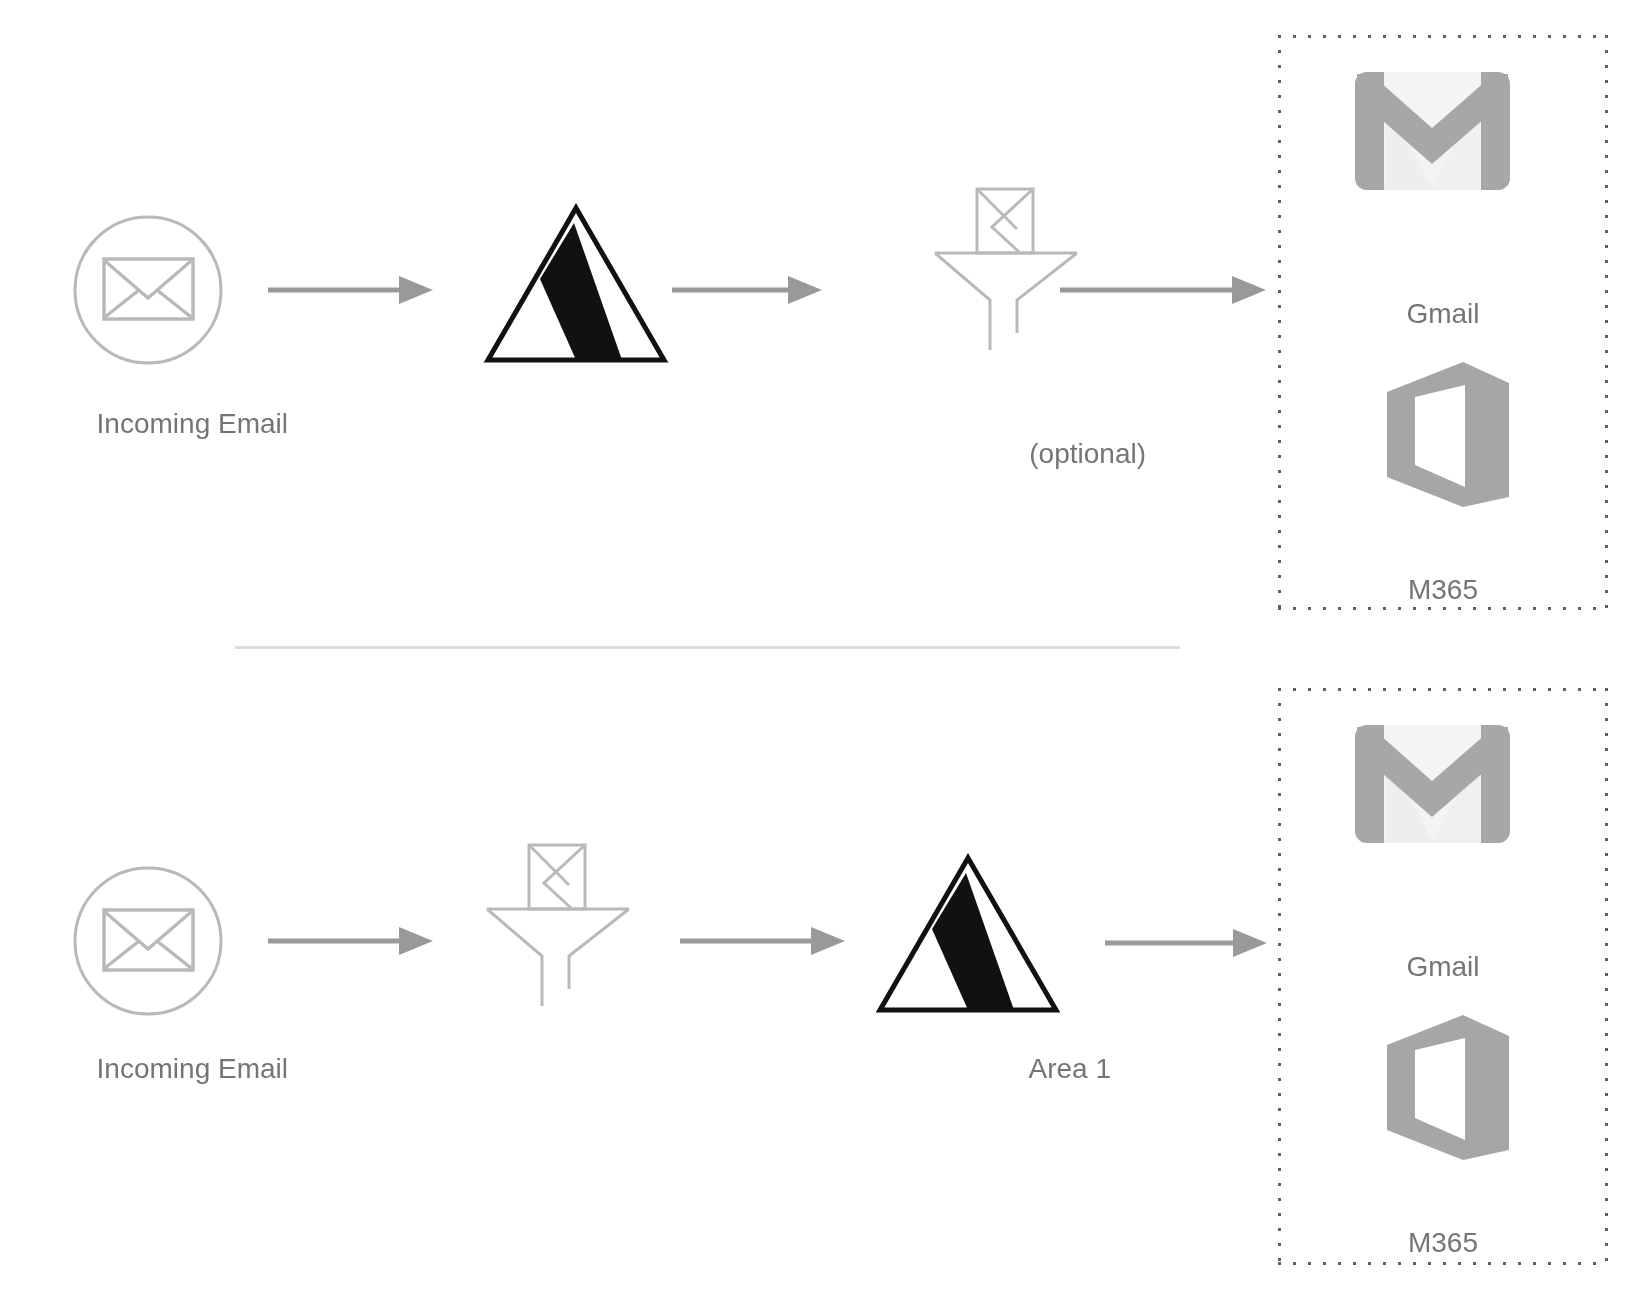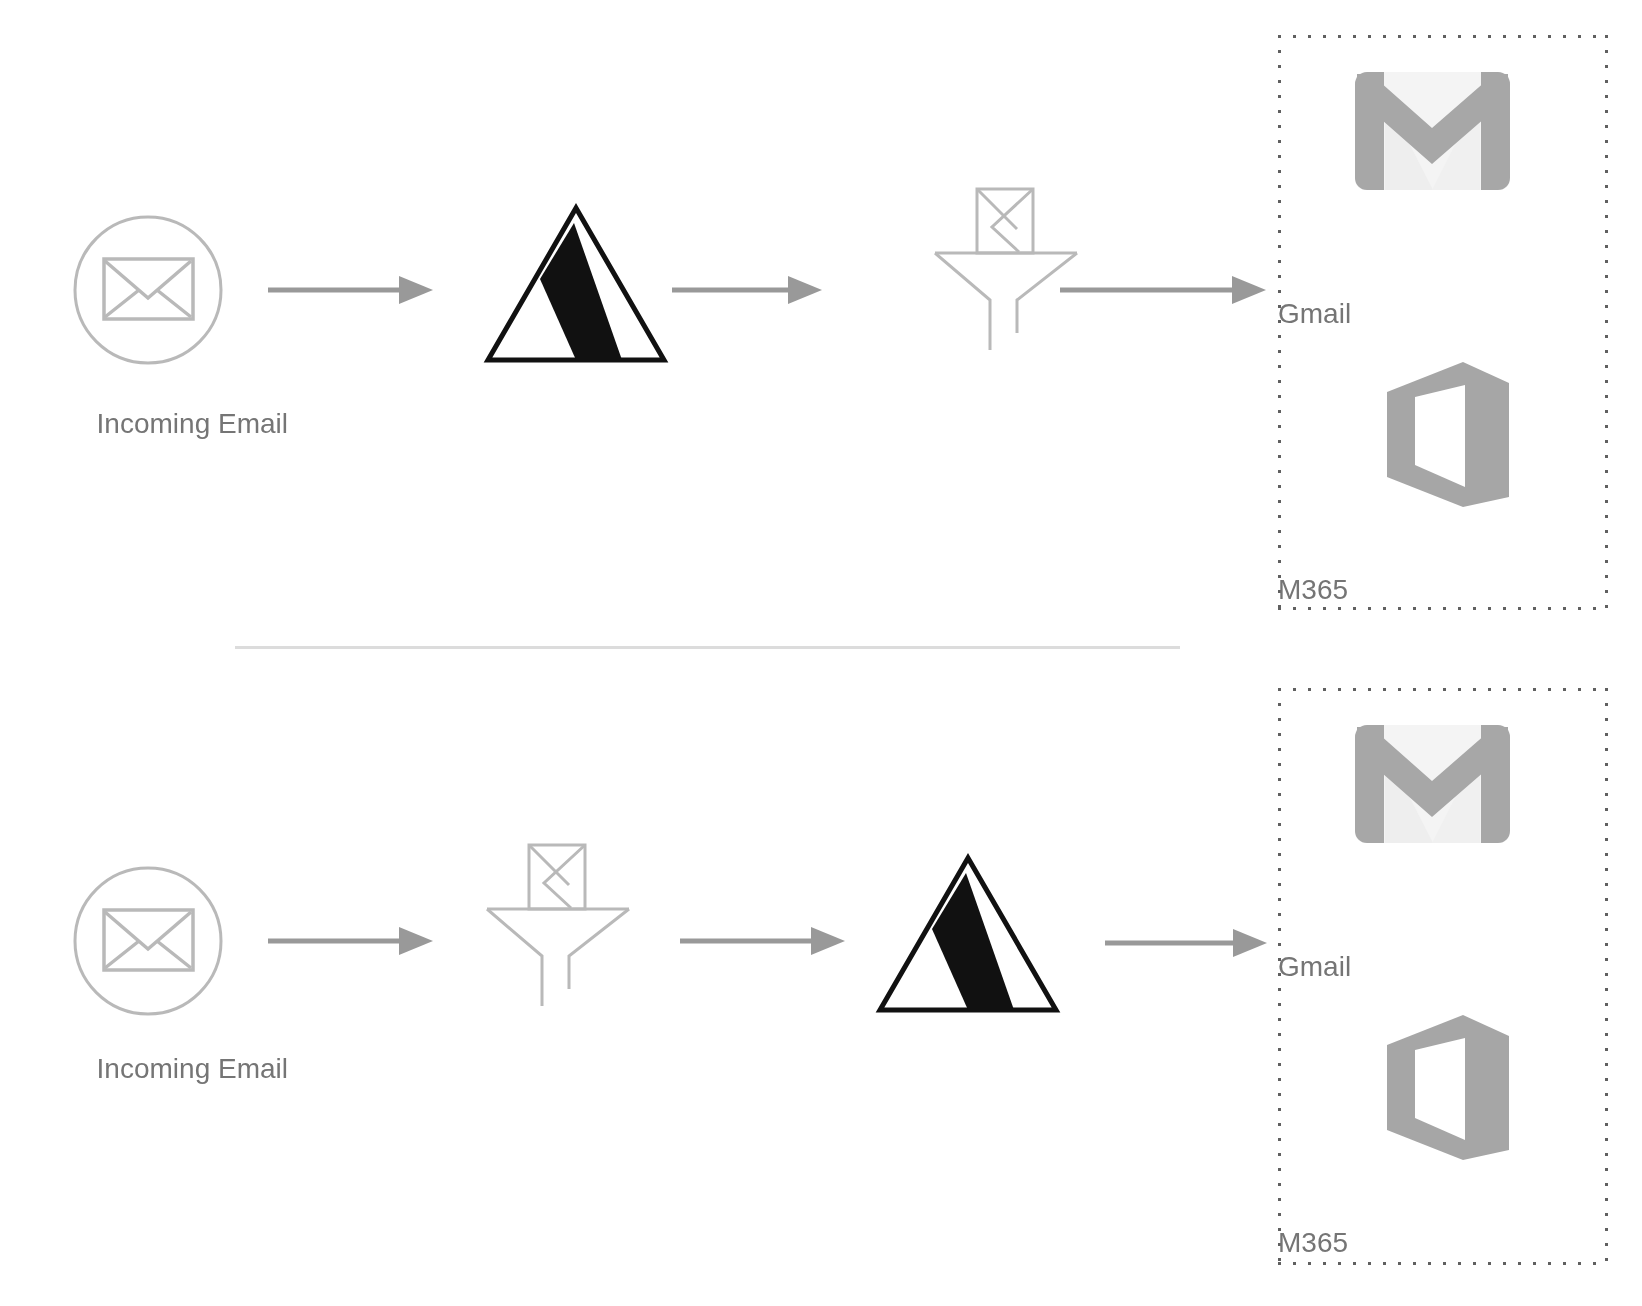--- a/index.html
+++ b/index.html
@@ -25,21 +25,21 @@
       repeating-linear-gradient(90deg,#606060 0 3px,transparent 3px 15px),
       repeating-linear-gradient(90deg,#606060 0 3px,transparent 3px 15px),
       repeating-linear-gradient(180deg,#606060 0 3px,transparent 3px 15px),
       repeating-linear-gradient(180deg,#606060 0 3px,transparent 3px 15px);
     background-position:0 0, 0 100%, 0 0, 100% 0;
     background-size:100% 3px,100% 3px,3px 100%,3px 100%;
     background-repeat:no-repeat;
   }
   .box-label{
     position:absolute;left:0;width:100%;
-    font-size:28px;color:#757575;line-height:34px;
+    font-size:28px;color:#757575;line-height:34px;text-align:center;
   }
   .divider{
     position:absolute;
     left:235px;top:646px;width:945px;height:3px;
     background:#dcdcdc;
   }
   svg.arrow{position:absolute;}
 </style>
 </head>
 <body>
@@ -96,20 +96,21 @@
     </svg>
 
   <svg class="arrow" style="left:672px;top:275px" width="150" height="30">
     <line x1="0" y1="15" x2="116" y2="15" stroke="#999999" stroke-width="5"></line>
     <polygon points="116,1 116,29 150,15" fill="#999999"></polygon>
   </svg>
 
   <svg class="abs" style="left:930px;top:185px" width="152" height="170" viewBox="0 0 152 170">
       <use href="#sym-funnel"></use>
     </svg>
+  <div class="label" style="left:866px;top:437px;width:280px">(optional)</div>
 
   <svg class="arrow" style="left:1060px;top:275px" width="206" height="30">
     <line x1="0" y1="15" x2="172" y2="15" stroke="#999999" stroke-width="5"></line>
     <polygon points="172,1 172,29 206,15" fill="#999999"></polygon>
   </svg>
 
   <div class="dotted-box" style="left:1278px;top:35px;width:330px;height:575px">
     <svg class="abs" style="left:77px;top:37px" width="155" height="118" viewBox="0 0 155 118">
         <use href="#sym-gmail"></use>
       </svg>
@@ -137,20 +138,21 @@
     </svg>
 
   <svg class="arrow" style="left:680px;top:926px" width="165" height="30">
     <line x1="0" y1="15" x2="131" y2="15" stroke="#999999" stroke-width="5"></line>
     <polygon points="131,1 131,29 165,15" fill="#999999"></polygon>
   </svg>
 
   <svg class="abs" style="left:874px;top:850px" width="190" height="170" viewBox="0 0 190 170">
       <use href="#sym-area1"></use>
     </svg>
+  <div class="label" style="left:831px;top:1052px;width:280px">Area 1</div>
 
   <svg class="arrow" style="left:1105px;top:928px" width="162" height="30">
     <line x1="0" y1="15" x2="128" y2="15" stroke="#999999" stroke-width="5"></line>
     <polygon points="128,1 128,29 162,15" fill="#999999"></polygon>
   </svg>
 
   <div class="dotted-box" style="left:1278px;top:688px;width:330px;height:577px">
     <svg class="abs" style="left:77px;top:37px" width="155" height="118" viewBox="0 0 155 118">
         <use href="#sym-gmail"></use>
       </svg>

